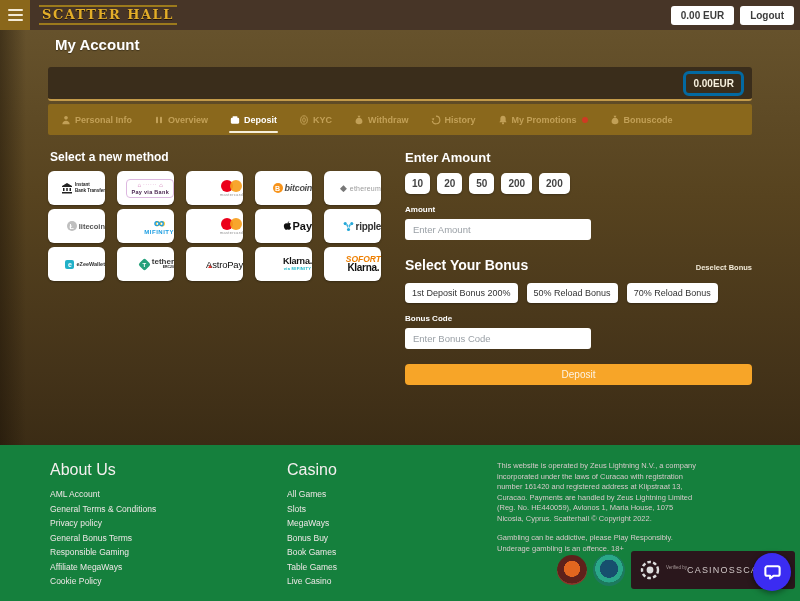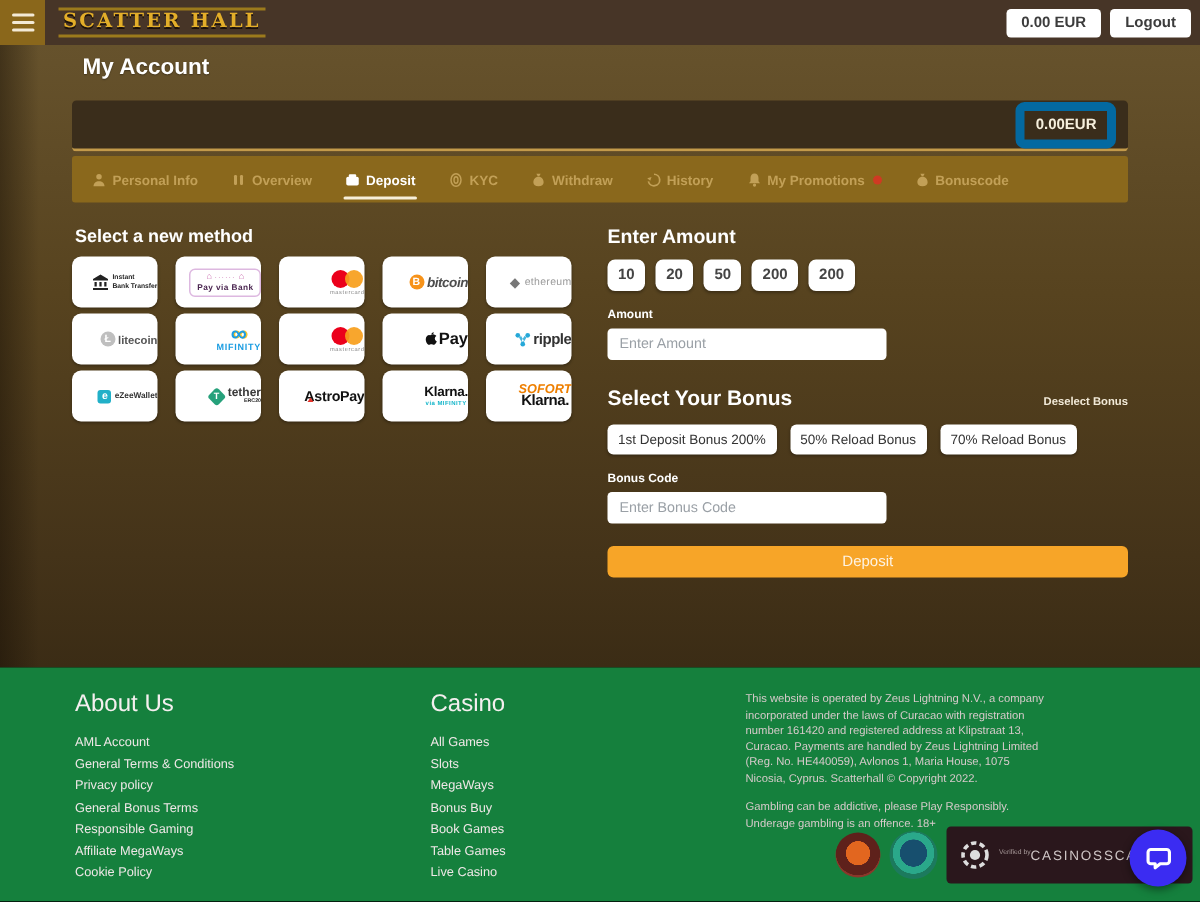--- a/index.html
+++ b/index.html
@@ -14,21 +14,21 @@
   .topbar-right{margin-left:auto;display:flex;gap:6px;margin-right:6px}
   .top-btn{background:#fff;border:none;border-radius:3px;font-size:10px;font-weight:bold;color:#3c3c3c;padding:4px 10px;font-family:inherit;cursor:pointer}
 
   
   .content{position:absolute;top:30px;left:0;right:0;bottom:156px;box-sizing:border-box;padding:6px 48px 0 48px;
     background:linear-gradient(to right, rgba(22,14,5,.45), rgba(22,14,5,0) 26px),
                linear-gradient(to bottom,#66522c,#57431f 40%,#443319 82%,#3b2c15)}
   .page-title{margin:0 0 0 7px;font-size:15px;font-weight:bold;color:#fff;text-shadow:0 1px 1px rgba(0,0,0,.35)}
 
   .balance-bar{margin-top:14px;height:32px;background:#3a2d1b;border-radius:3px;border-bottom:2px solid #c39a4a;display:flex;align-items:center;justify-content:flex-end;padding-right:8px}
-  .balance-chip{border:6px solid #0369a1;border-radius:6px;color:#f7f0dd;font-size:10px;font-weight:bold;padding:4px 7px;cursor:pointer}
+  .balance-chip{border:3px solid #0369a1;border-radius:6px;color:#f7f0dd;font-size:10px;font-weight:bold;padding:4px 7px;cursor:pointer}
 
   .tabs{margin-top:3px;height:31px;background:#8a681c;border-radius:2px;display:flex;align-items:center;padding:0 2px}
   .tab{display:flex;align-items:center;gap:4px;color:#c2a057;font-size:9px;font-weight:bold;padding:0 11px;height:100%;position:relative;cursor:pointer;white-space:nowrap}
   .tab svg{width:10px;height:10px;fill:currentColor;flex:0 0 auto}
   .tab.active{color:#fff}
   .tab.active::after{content:'';position:absolute;left:10px;right:10px;bottom:2px;height:2px;background:#f7efda;border-radius:1px}
   .dot{width:6px;height:6px;border-radius:50%;background:#cf3a23;margin-left:1px}
 
   .panels{display:flex;margin-top:15px}
   .methods{width:337px}
@@ -70,21 +70,21 @@
   .c-xrp .t{font-size:10px;font-weight:bold;color:#333;letter-spacing:-.3px}
   .c-ezw{display:flex;align-items:center;gap:2px}
   .c-ezw .e{width:9px;height:9px;border-radius:2px;background:#21b0c8;color:#fff;font-size:7px;font-weight:bold;display:flex;align-items:center;justify-content:center}
   .c-ezw .t{font-size:5.5px;font-weight:bold;color:#333}
   .c-ust{display:flex;align-items:center;gap:3px}
   .c-ust .d{width:9px;height:9px;background:#26a17b;transform:rotate(45deg);border-radius:2px;display:flex;align-items:center;justify-content:center}
   .c-ust .d span{transform:rotate(-45deg);color:#fff;font-size:6px;font-weight:bold}
   .c-ust .col{display:flex;flex-direction:column;align-items:flex-end;line-height:1}
   .c-ust .t{font-size:8px;font-weight:bold;color:#3a3a3a}
   .c-ust .sub{font-size:3.5px;font-weight:bold;color:#222}
-  .c-astro{font-size:9.5px;font-weight:bold;color:#111;letter-spacing:-.2px}
+  .c-astro{font-size:9.5px;font-weight:normal;color:#111;letter-spacing:-.2px}
   .c-astro .a{position:relative;display:inline-block}
   .c-astro .a::after{content:'';position:absolute;left:2.2px;bottom:1.5px;width:0;height:0;border-left:2.2px solid transparent;border-right:2.2px solid transparent;border-bottom:3.6px solid #e5332a}
   .c-klm{display:flex;flex-direction:column;align-items:center;line-height:1;gap:1.5px}
   .c-klm .t{font-size:9px;font-weight:bold;color:#111;letter-spacing:-.2px}
   .c-klm .sub{font-size:4px;font-weight:bold;color:#12b5c9;letter-spacing:.3px}
   .c-visa{font-size:14px;font-weight:bold;font-style:italic;color:#1a1f71;letter-spacing:-.5px}
   .c-sofort{display:flex;flex-direction:column;align-items:center;line-height:1}
   .c-sofort .s{font-size:8.5px;font-weight:bold;font-style:italic;color:#ee7f00}
   .c-sofort .k{font-size:10px;font-weight:bold;color:#111;letter-spacing:-.3px}
 

